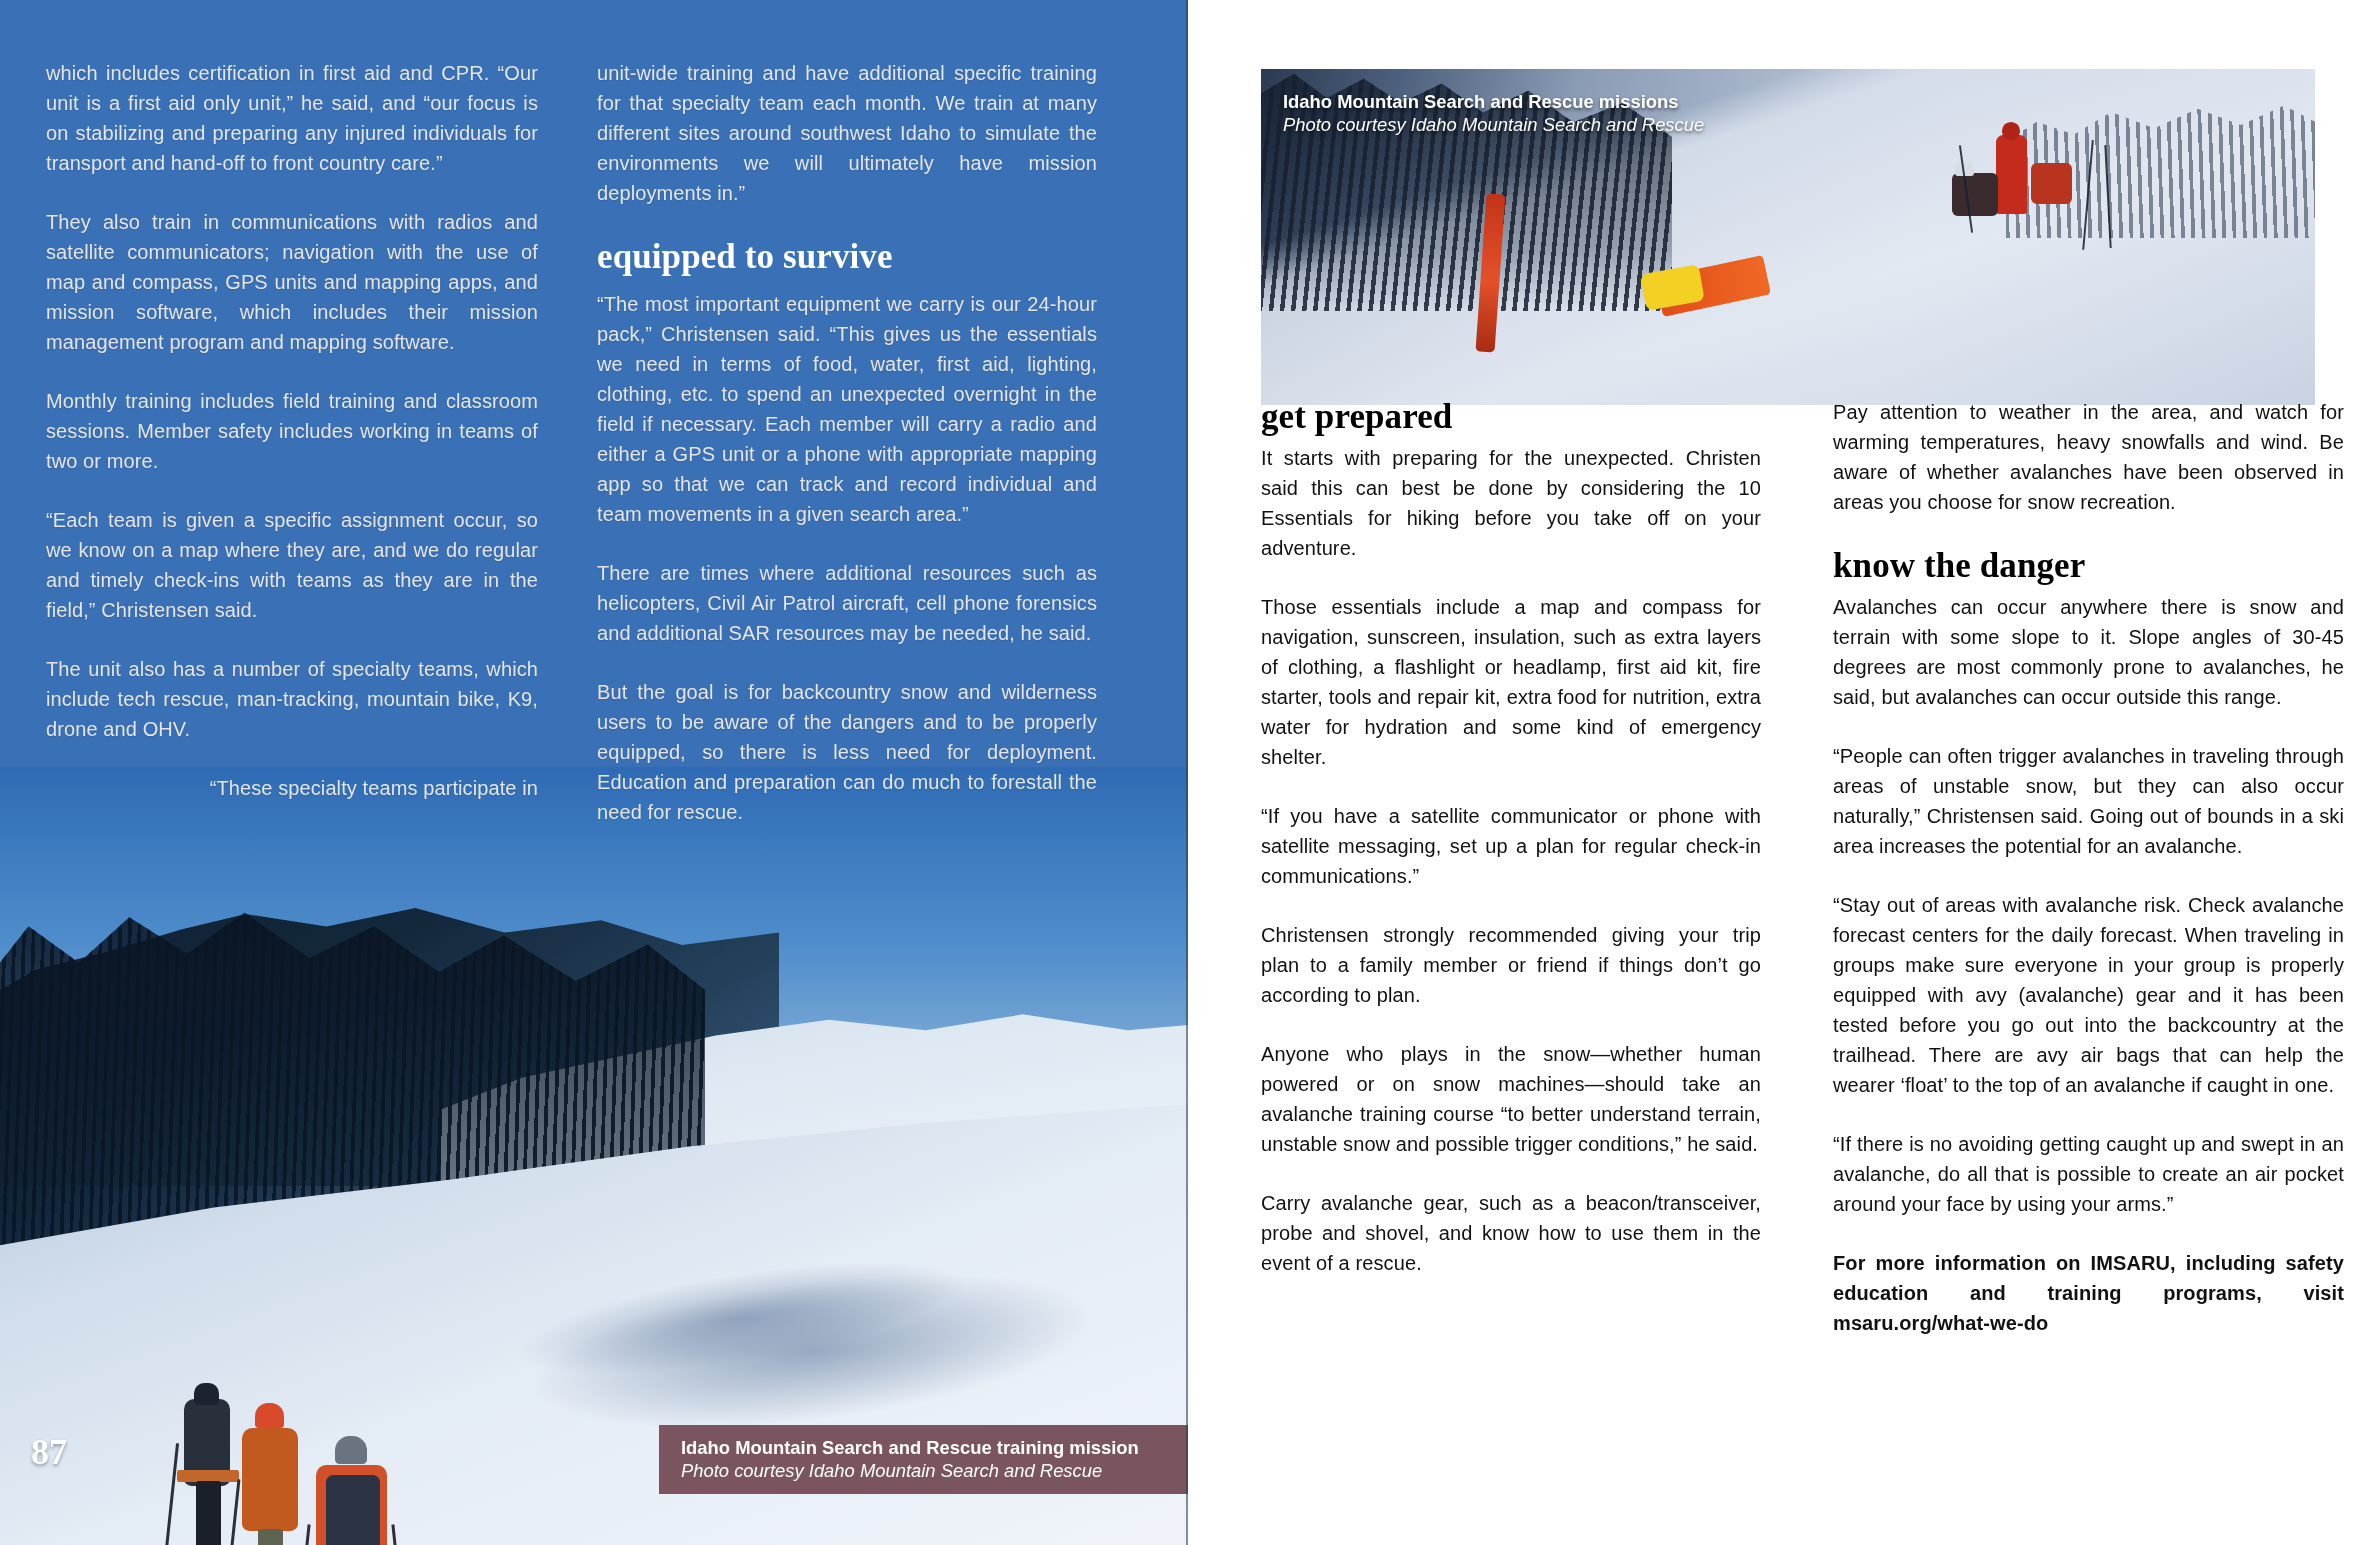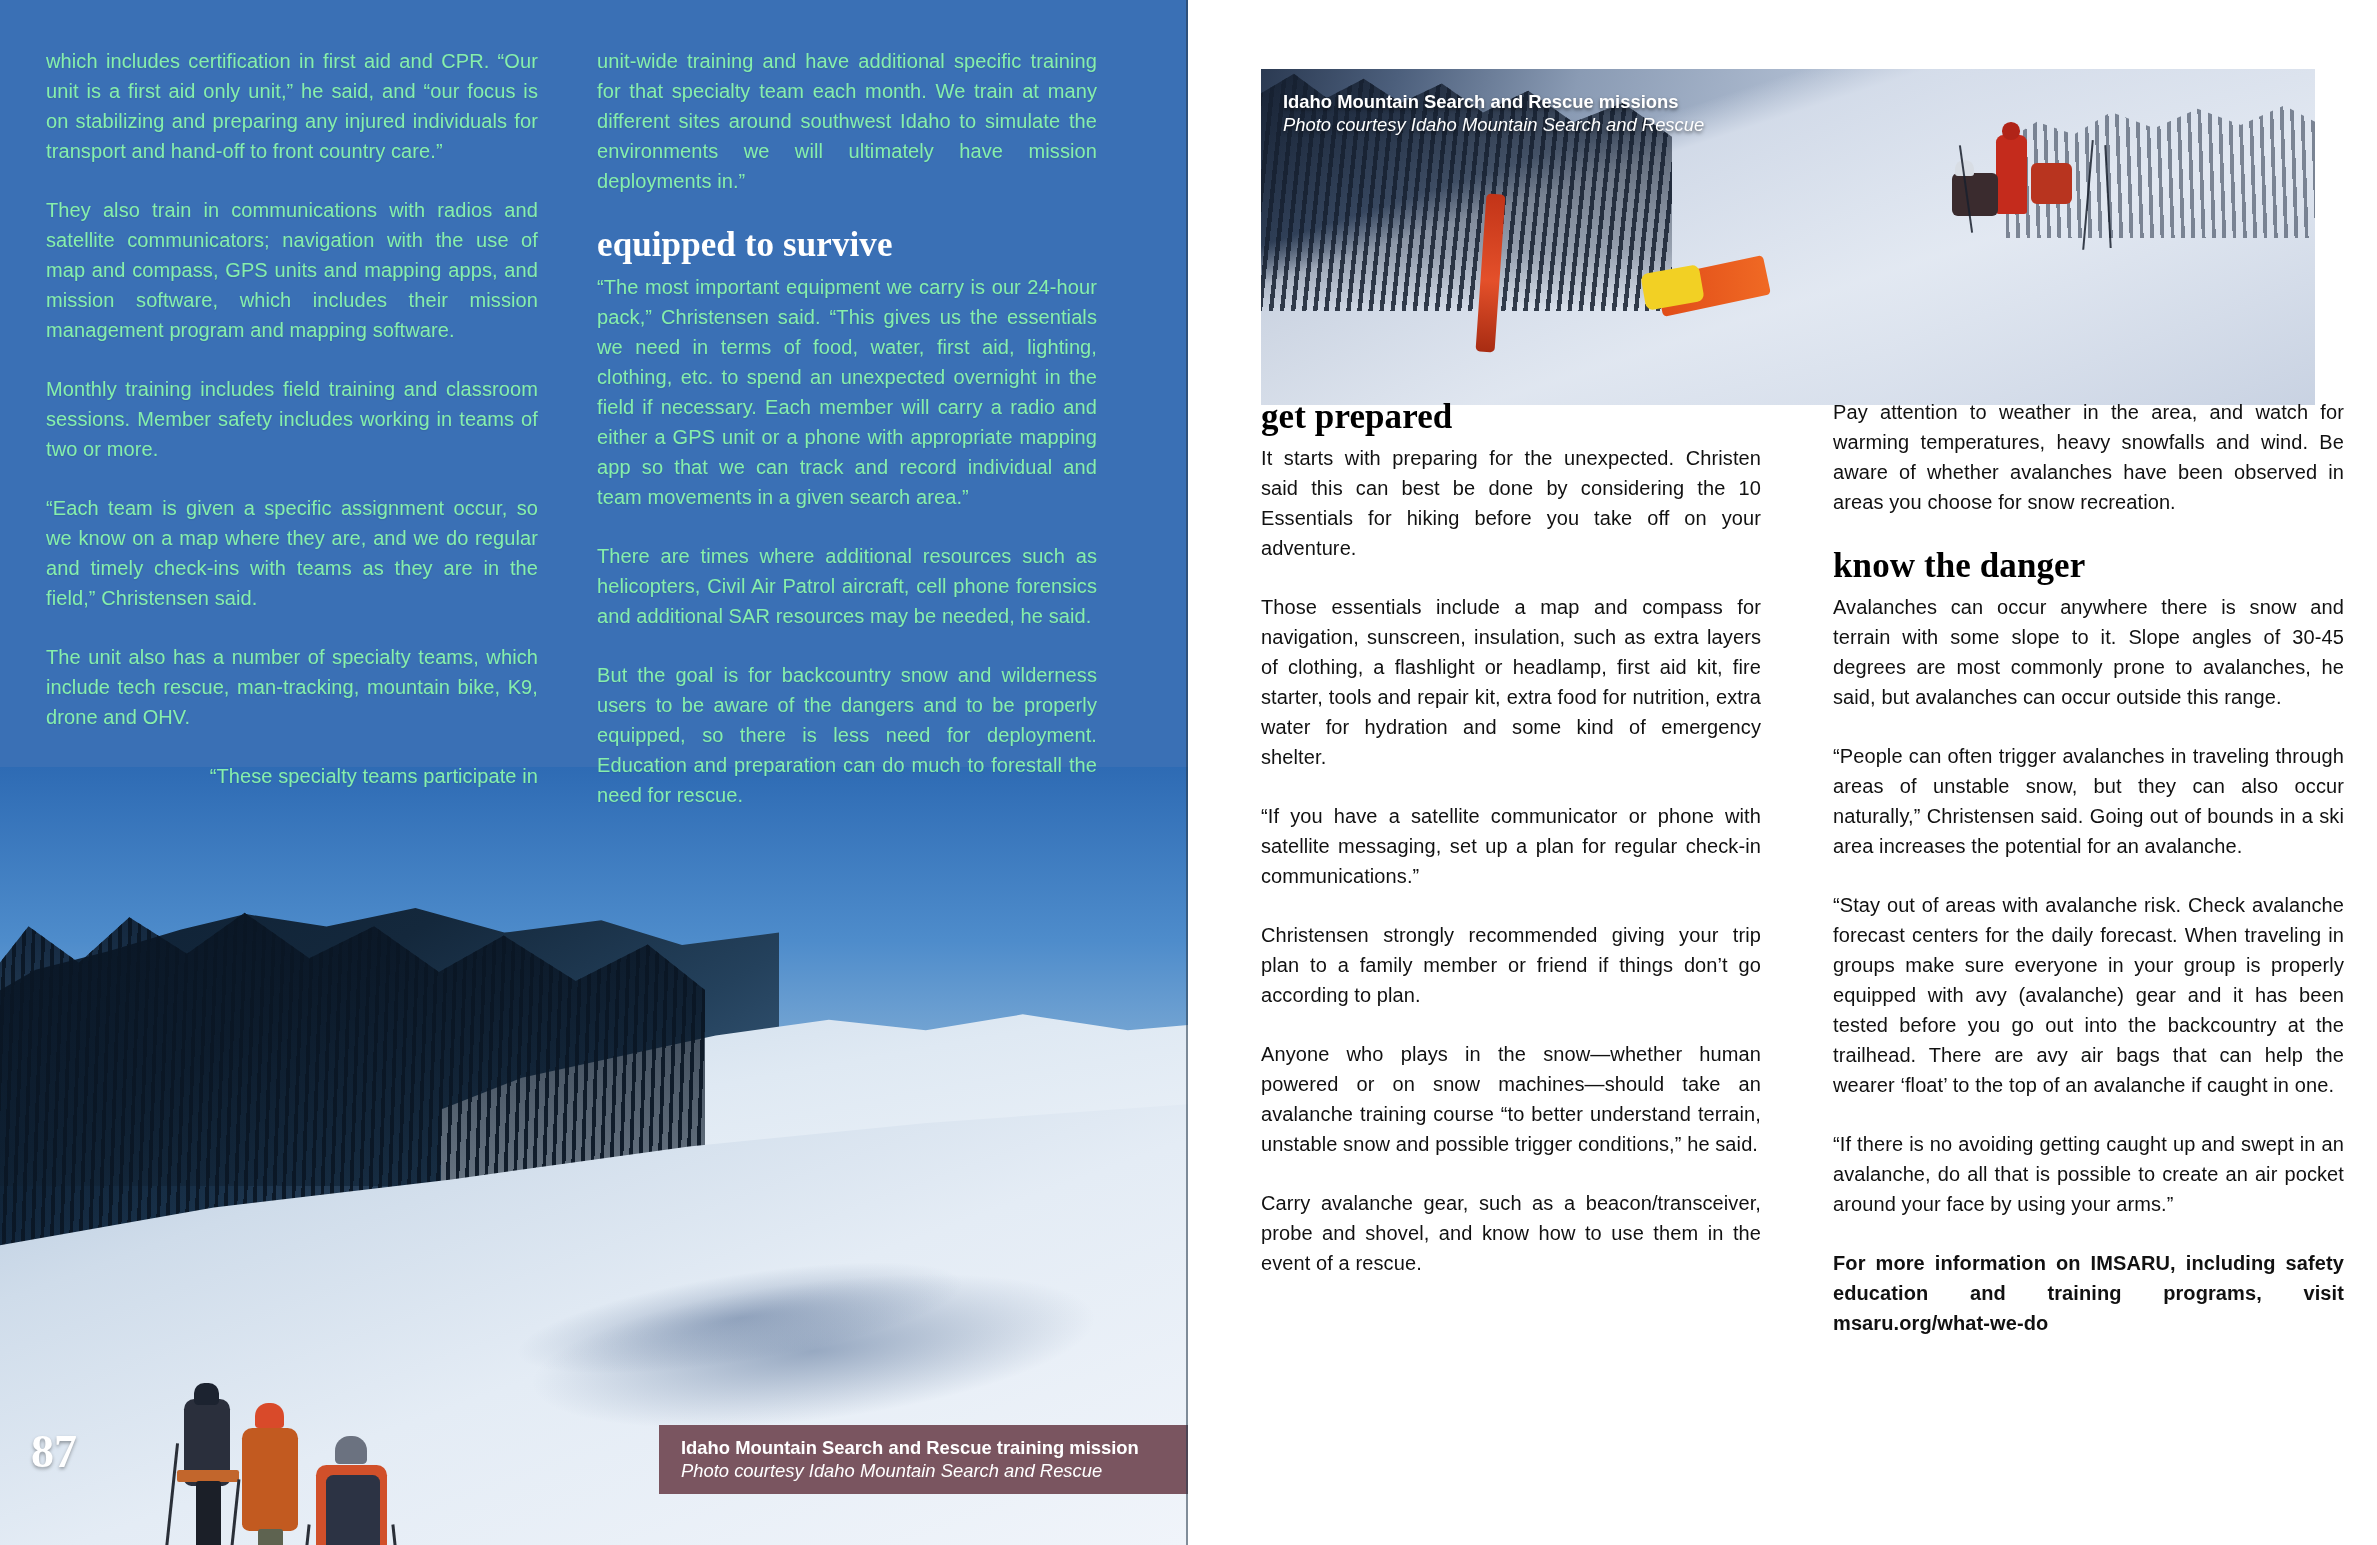--- a/index.html
+++ b/index.html
@@ -75,34 +75,34 @@
   .h2{left:242px;bottom:118px;}
   .h3{left:316px;bottom:81px;}
 
   .col-left-1{
     position:absolute;left:46px;top:46px;width:492px;
   }
   .col-left-2{
     position:absolute;left:597px;top:46px;width:500px;
   }
   .page-left p{
-    color:#86efac;font-size:20px;line-height:30px;
-    margin:0 0 29px 0;text-align:justify;
+    color:#e5e5e5;font-size:20px;line-height:30px;
+    margin:12px 0 29px 0;text-align:justify;
     letter-spacing:0.1px;
     text-shadow:0 0.7px 1.5px rgba(0,0,0,.10);
   }
   .page-left p.rightal{text-align:right;}
   .head-serif-white{
     color:#ffffff;font-family:"Liberation Serif", serif;font-weight:700;
     font-size:35px;line-height:40px;margin:4.4px 0 7.3px 0;letter-spacing:0.1px;
   }
   .page-num{
     position:absolute;left:31px;bottom:71px;
     color:#ffffff;font-family:"Liberation Serif", serif;font-weight:700;
-    font-size:46px;line-height:46px;
+    font-size:36px;line-height:46px;
     text-shadow:0 1.5px 3.7px rgba(0,0,0,.35);
   }
   .caption-bar{
     position:absolute;background:#7a5560;color:#fff;
     padding:10.3px 22px 11.8px 22px;
   }
   .caption-title{
     font-size:18.4px;line-height:23px;font-weight:700;
     font-family:"Liberation Sans", sans-serif;
   }

